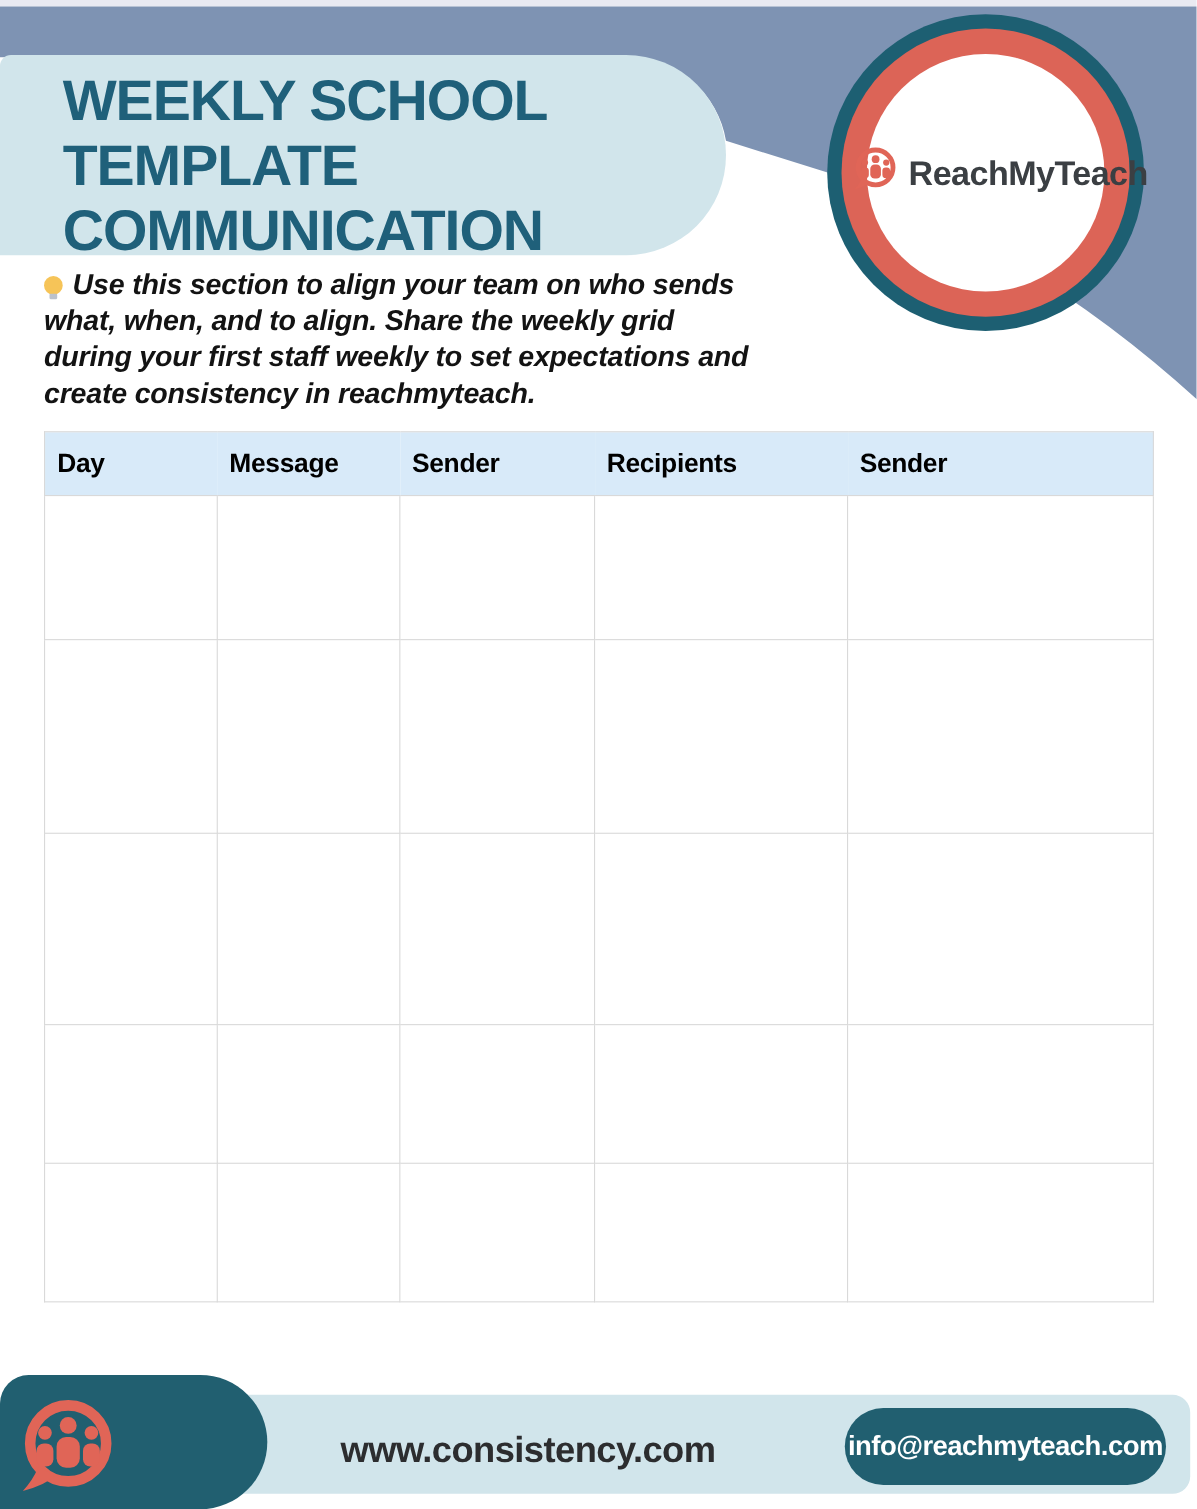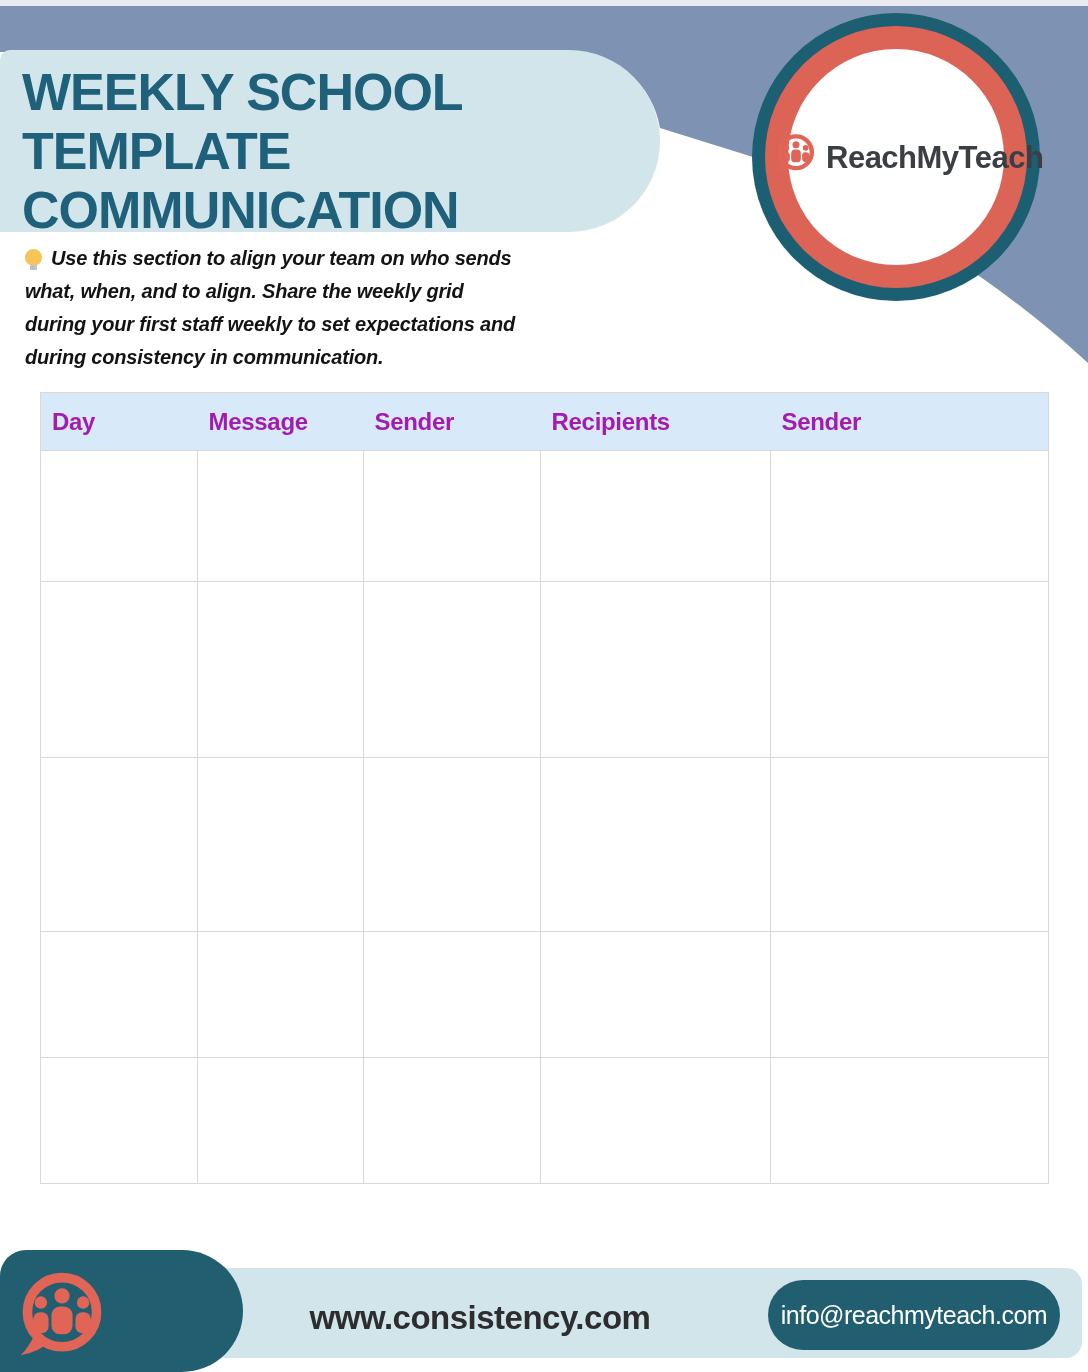--- a/index.html
+++ b/index.html
@@ -6,57 +6,57 @@
   html,body { background:#ffffff; }
   .page {
     position:relative; width:1088px; height:1372px; overflow:hidden;
     background:#ffffff; font-family:"Liberation Sans", sans-serif;
   }
   
   .header-svg { position:absolute; left:0; top:0; z-index:0; }
   .title-box {
     position:absolute; left:0; top:50px; width:660px; height:182px; z-index:2;
     background:#d1e5eb; border-radius:10px 91px 91px 0;
-    padding:13px 0 0 22px;
+    padding:13px 0 0 57px;
   }
   .title-box h1 { font-size:52px; line-height:59px; font-weight:800;
     color:#1f607a; letter-spacing:-1px; }
   .title-box h1 span { display:block; }
   .brand-lockup {
     position:absolute; left:774px; top:132px; z-index:3;
     display:flex; align-items:flex-end; gap:8px;
   }
   .brand-lockup .brand-name {
     font-size:31px; font-weight:700; color:#3b3f43; letter-spacing:-0.5px;
   }
   
   .intro {
-    position:absolute; left:25px; top:242px; width:700px; z-index:2;
-    font-style:italic; font-weight:700; font-size:20px; line-height:33px;
+    position:absolute; left:40px; top:242px; width:700px; z-index:2;
+    font-style:italic; font-weight:700; font-size:26px; line-height:33px;
     color:#131313; letter-spacing:-0.2px;
   }
   .intro .line { white-space:nowrap; }
   .bulb {
     display:inline-block; width:17px; height:17px; border-radius:50%;
     background:#f6c458; position:relative; top:1px; margin-right:9px;
   }
   .bulb::after {
     content:""; position:absolute; left:5px; bottom:-4px; width:7px; height:5px;
     background:#bcc2cc; border-radius:1px;
   }
   
   table.grid {
     position:absolute; left:40px; top:392px; z-index:1;
     width:1008px; border-collapse:collapse; table-layout:fixed;
     border:1px solid #d9d9d9; background:#ffffff;
   }
   table.grid thead tr { height:58px; }
   table.grid th {
     background:#d8eaf9; text-align:left; vertical-align:middle;
-    font-size:24px; font-weight:700; color:#a21caf; padding-left:11px;
+    font-size:24px; font-weight:700; color:#000000; padding-left:11px;
     border:0; border-bottom:1px solid #d9d9d9; letter-spacing:-0.3px;
   }
   table.grid th:nth-child(1){width:157px;}
   table.grid th:nth-child(2){width:166px;}
   table.grid th:nth-child(3){width:177px;}
   table.grid th:nth-child(4){width:230px;}
   table.grid th:nth-child(5){width:278px;}
   table.grid td { border:1px solid #d9d9d9; background:#ffffff; }
   table.grid tbody tr:nth-child(1){height:131px;}
   table.grid tbody tr:nth-child(2){height:176px;}
@@ -77,21 +77,21 @@
     position:absolute; left:250px; top:1299px; width:460px; z-index:2;
     text-align:center; font-size:33px; font-weight:700; color:#2c2d2f;
     letter-spacing:-0.5px;
   }
   .footer-pill {
     position:absolute; left:768px; top:1280px; width:292px; height:70px; z-index:3;
     background:#215f70; border-radius:35px;
     display:flex; align-items:center; justify-content:center;
   }
   .footer-pill .email {
-    color:#ffffff; font-size:25px; font-weight:400; letter-spacing:-0.5px;
+    color:#ffffff; font-size:25px; font-weight:700; letter-spacing:-0.5px;
   }
   .hidden-defs { position:absolute; width:0; height:0; overflow:hidden; }
 </style>
 </head>
 <body>
 
 <svg class="hidden-defs" aria-hidden="true">
   <defs>
     <g id="rmt-bubble">
       <circle cx="50" cy="46" r="36" fill="none" stroke="#e06557" stroke-width="10"></circle>
@@ -130,21 +130,21 @@
     </svg>
     <span class="brand-name">ReachMyTeach</span>
   </div>
 
   <div class="intro">
     <div class="line">
       <span class="bulb"></span><span>Use this section to align your team on who sends</span>
     </div>
     <div class="line">what, when, and to align. Share the weekly grid</div>
     <div class="line">during your first staff weekly to set expectations and</div>
-    <div class="line">during consistency in communication.</div>
+    <div class="line">create consistency in reachmyteach.</div>
   </div>
 
   <table class="grid">
     <thead>
         <tr>
           <th>Day</th>
           <th>Message</th>
           <th>Sender</th>
           <th>Recipients</th>
           <th>Sender</th>

